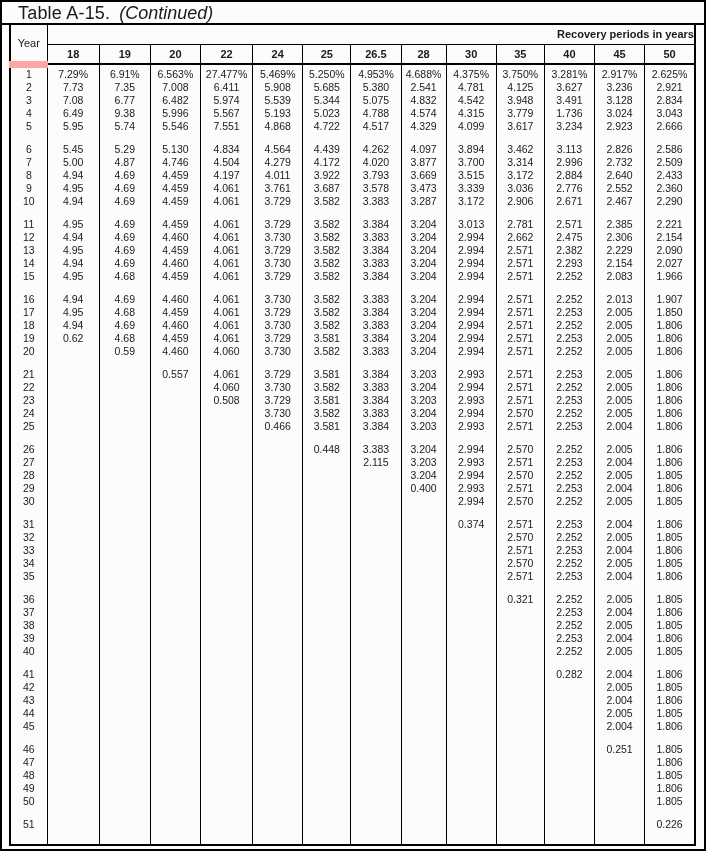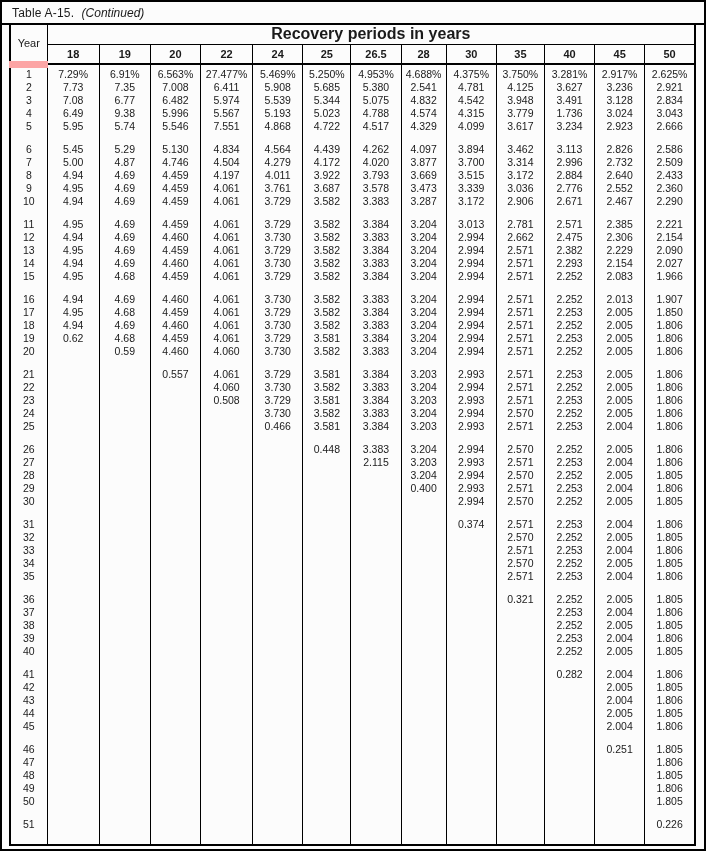--- a/index.html
+++ b/index.html
@@ -13,22 +13,22 @@
   .page {
     width: 706px; height: 851px;
     border: 2px solid #000;
     background: #fcfcfc;
     overflow: hidden;
     position: relative;
   }
   .title-bar {
     height: 23px;
     line-height: 23px;
-    padding-left: 10px;
-    font-size: 12px;
+    padding-left: 16px;
+    font-size: 18px;
     border-bottom: 2px solid #000;
     white-space: nowrap;
   }
   .title-prefix { font-weight: 500; letter-spacing: 0.2px; }
   .title-continued { font-style: italic; margin-left: 4px; }
 
   table.rates {
     border-collapse: collapse;
     table-layout: fixed;
     width: 687px;
@@ -43,23 +43,24 @@
     padding: 0;
     text-align: center;
     vertical-align: middle;
     overflow: hidden;
   }
   th.year-th {
     font-size: 11px; font-weight: normal;
     border-bottom: 7px solid #fca5a5;
   }
   th.span-th {
-    font-size: 16px; font-weight: bold;
+    font-size: 11px; font-weight: bold;
     height: 19px;
     border-bottom: 1px solid #000;
+    text-align: right;
   }
   tr.period-row th {
     font-size: 11px; font-weight: bold;
     height: 20px;
     border-bottom: 2px solid #000;
   }
   tbody td {
     font-size: 10.5px;
     height: 13px;
     line-height: 13px;

